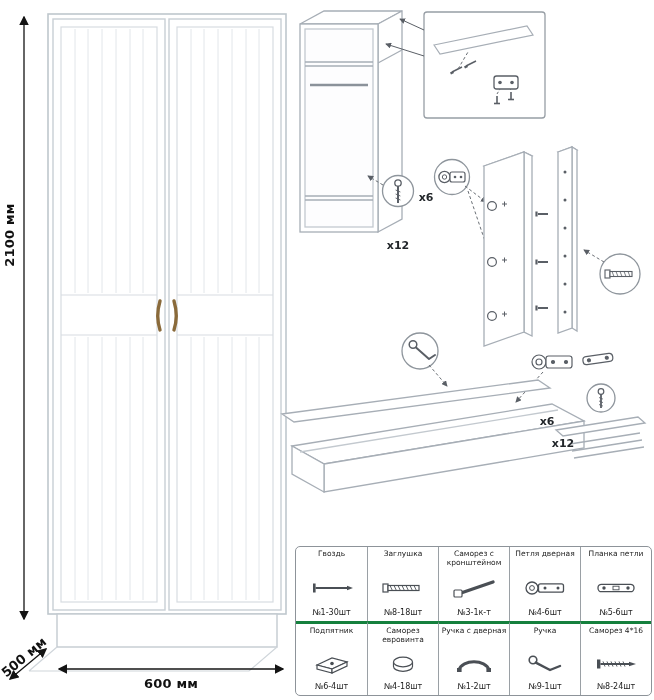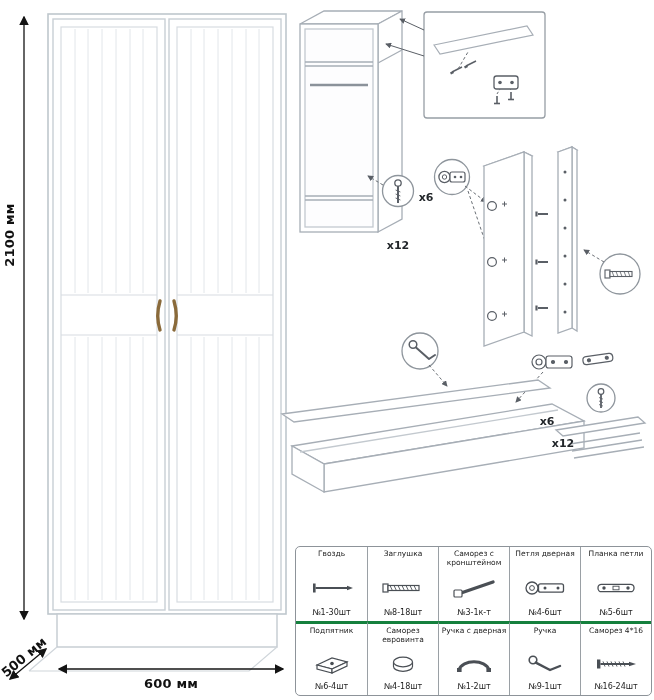--- a/index.html
+++ b/index.html
@@ -334,17 +334,17 @@
     <div class="pt-cell">
       <div class="pt-name">Саморез 4*16</div>
       <div class="pt-icon">
         <svg width="46" height="24" viewBox="0 0 46 24">
             <rect x="4" y="7.5" width="3.4" height="9" fill="#4a4f55"></rect>
             <line x1="7.4" y1="12" x2="36" y2="12" stroke="#4a4f55" stroke-width="2"></line>
             <path d="M10,9.4 l2,5.2 M14,9.4 l2,5.2 M18,9.4 l2,5.2 M22,9.4 l2,5.2 M26,9.4 l2,5.2 M30,9.4 l2,5.2" stroke="#4a4f55" stroke-width="0.9" fill="none"></path>
             <polygon points="36,9.8 43,12 36,14.2" fill="#4a4f55"></polygon>
           </svg>
       </div>
-      <div class="pt-count">№16-24шт</div>
+      <div class="pt-count">№8-24шт</div>
     </div>
 
   </div>
 </div>
 
 </body></html>

